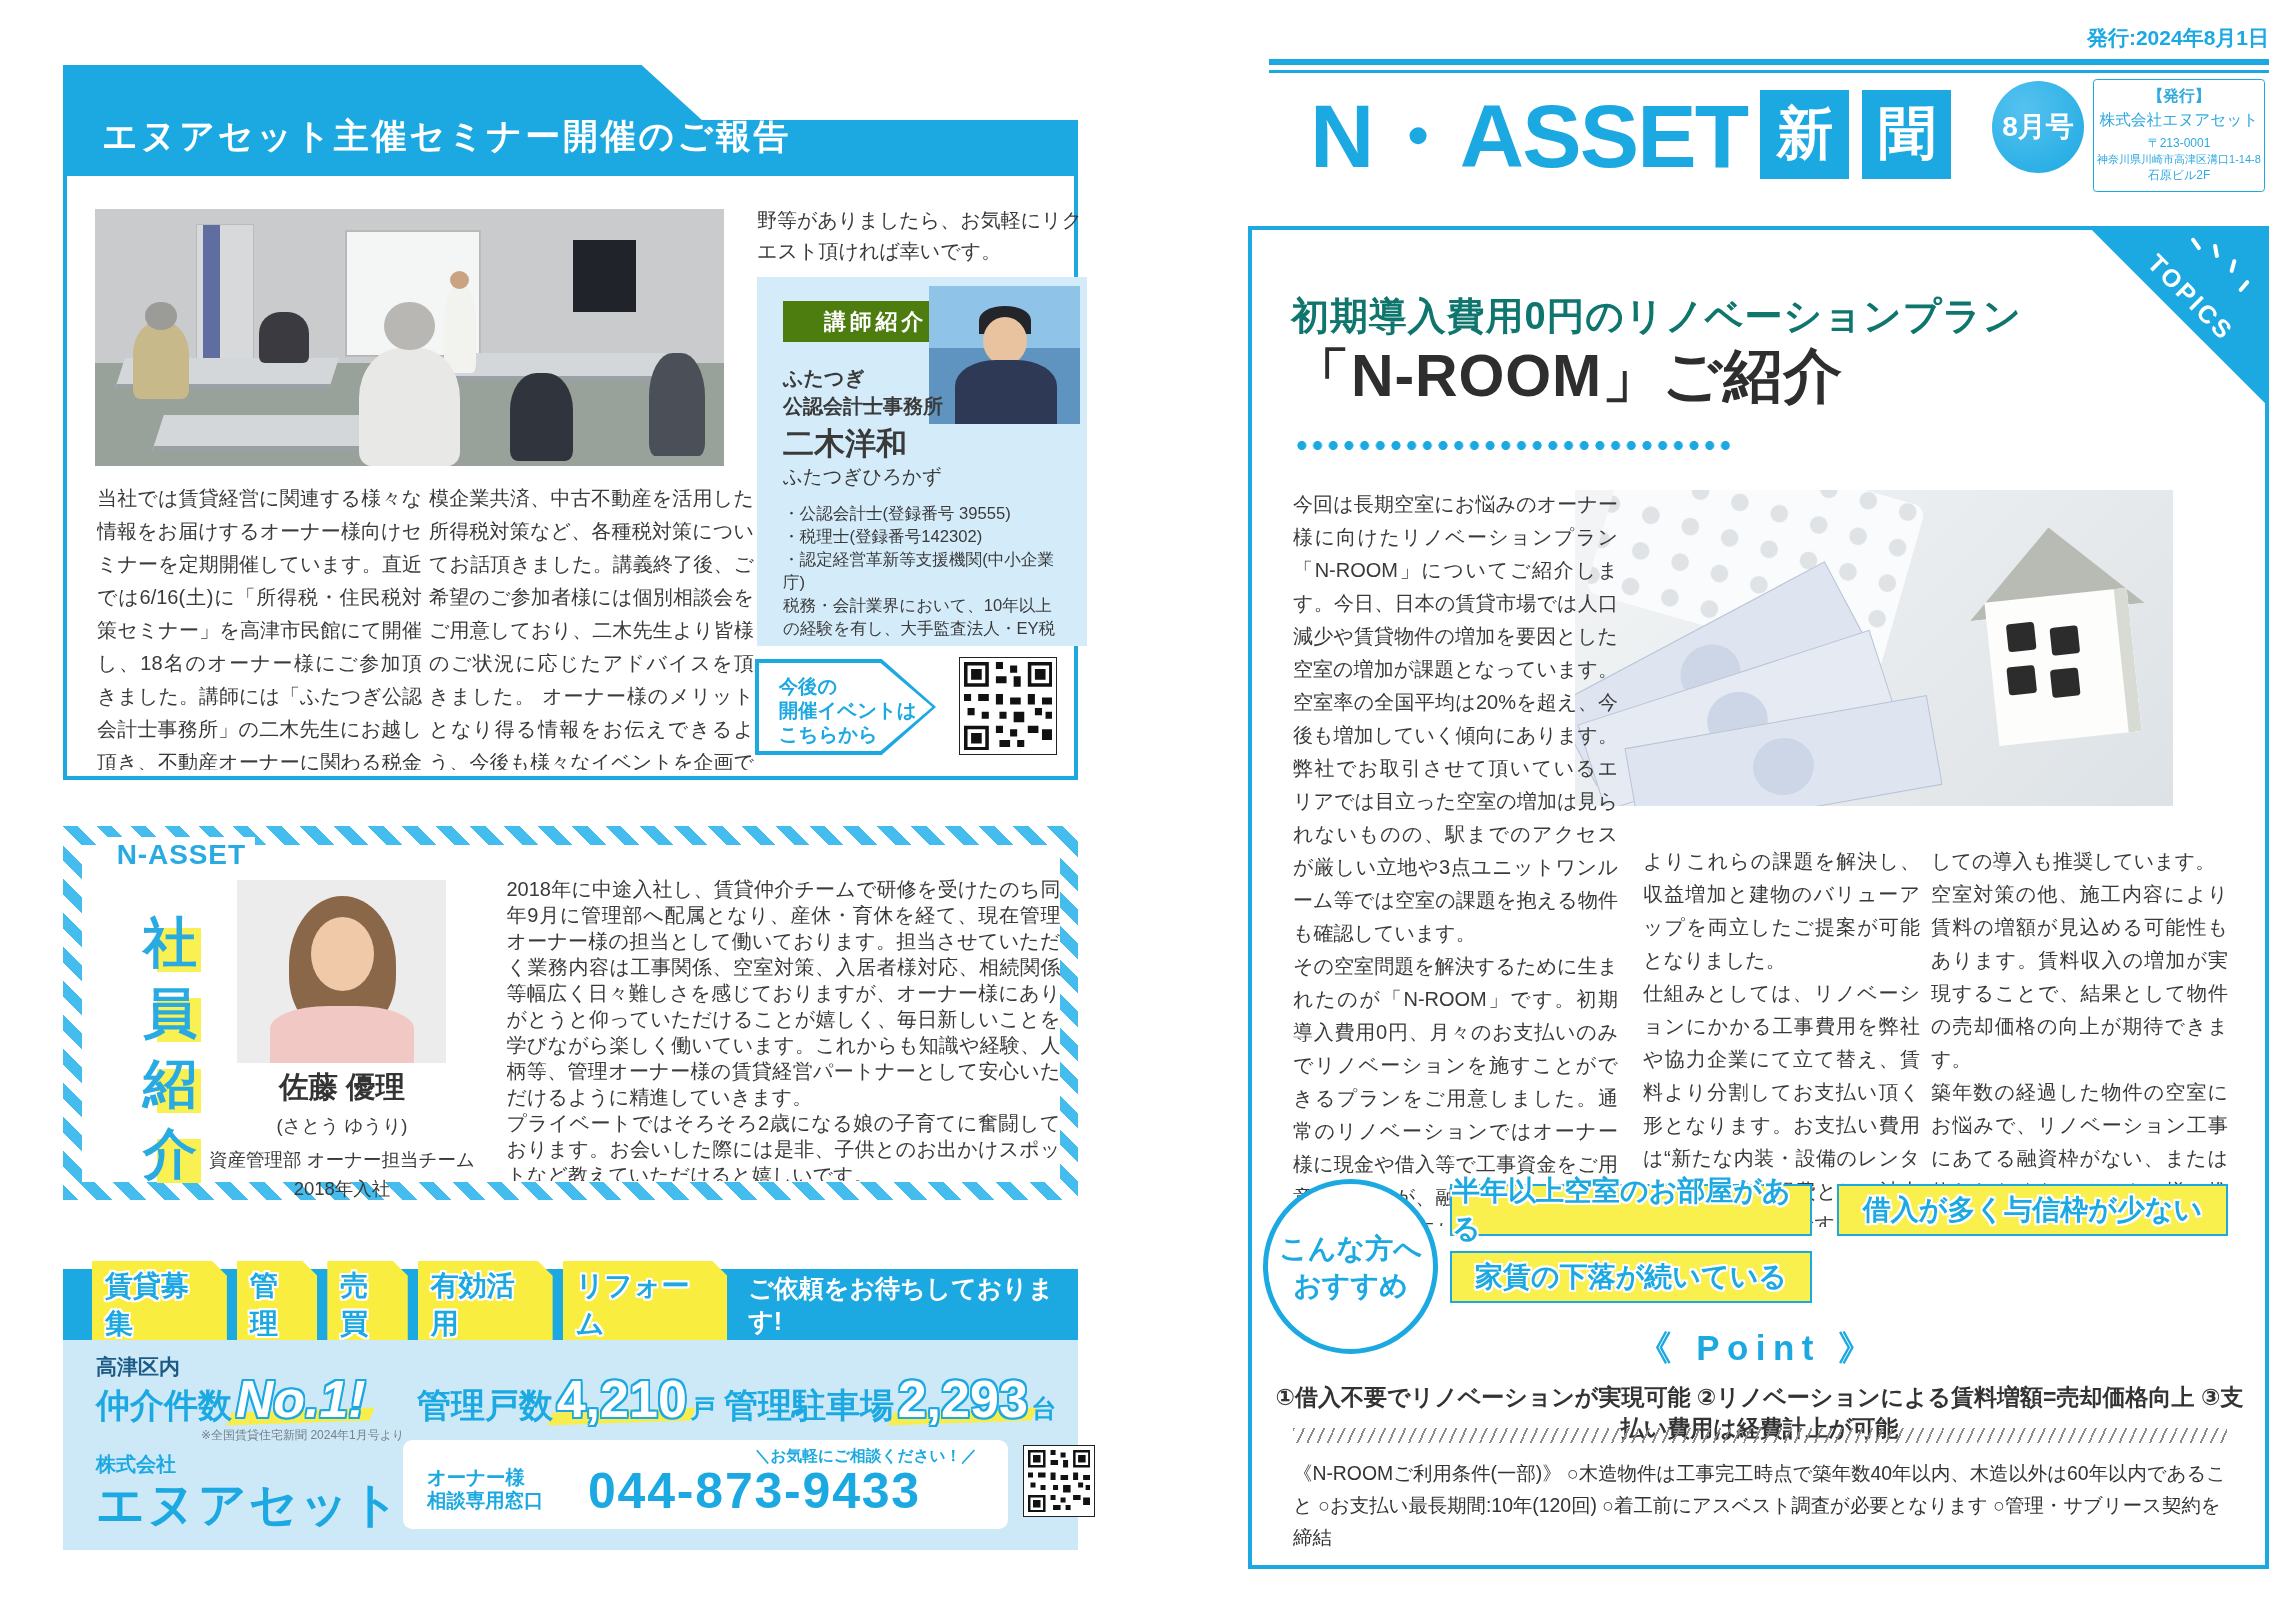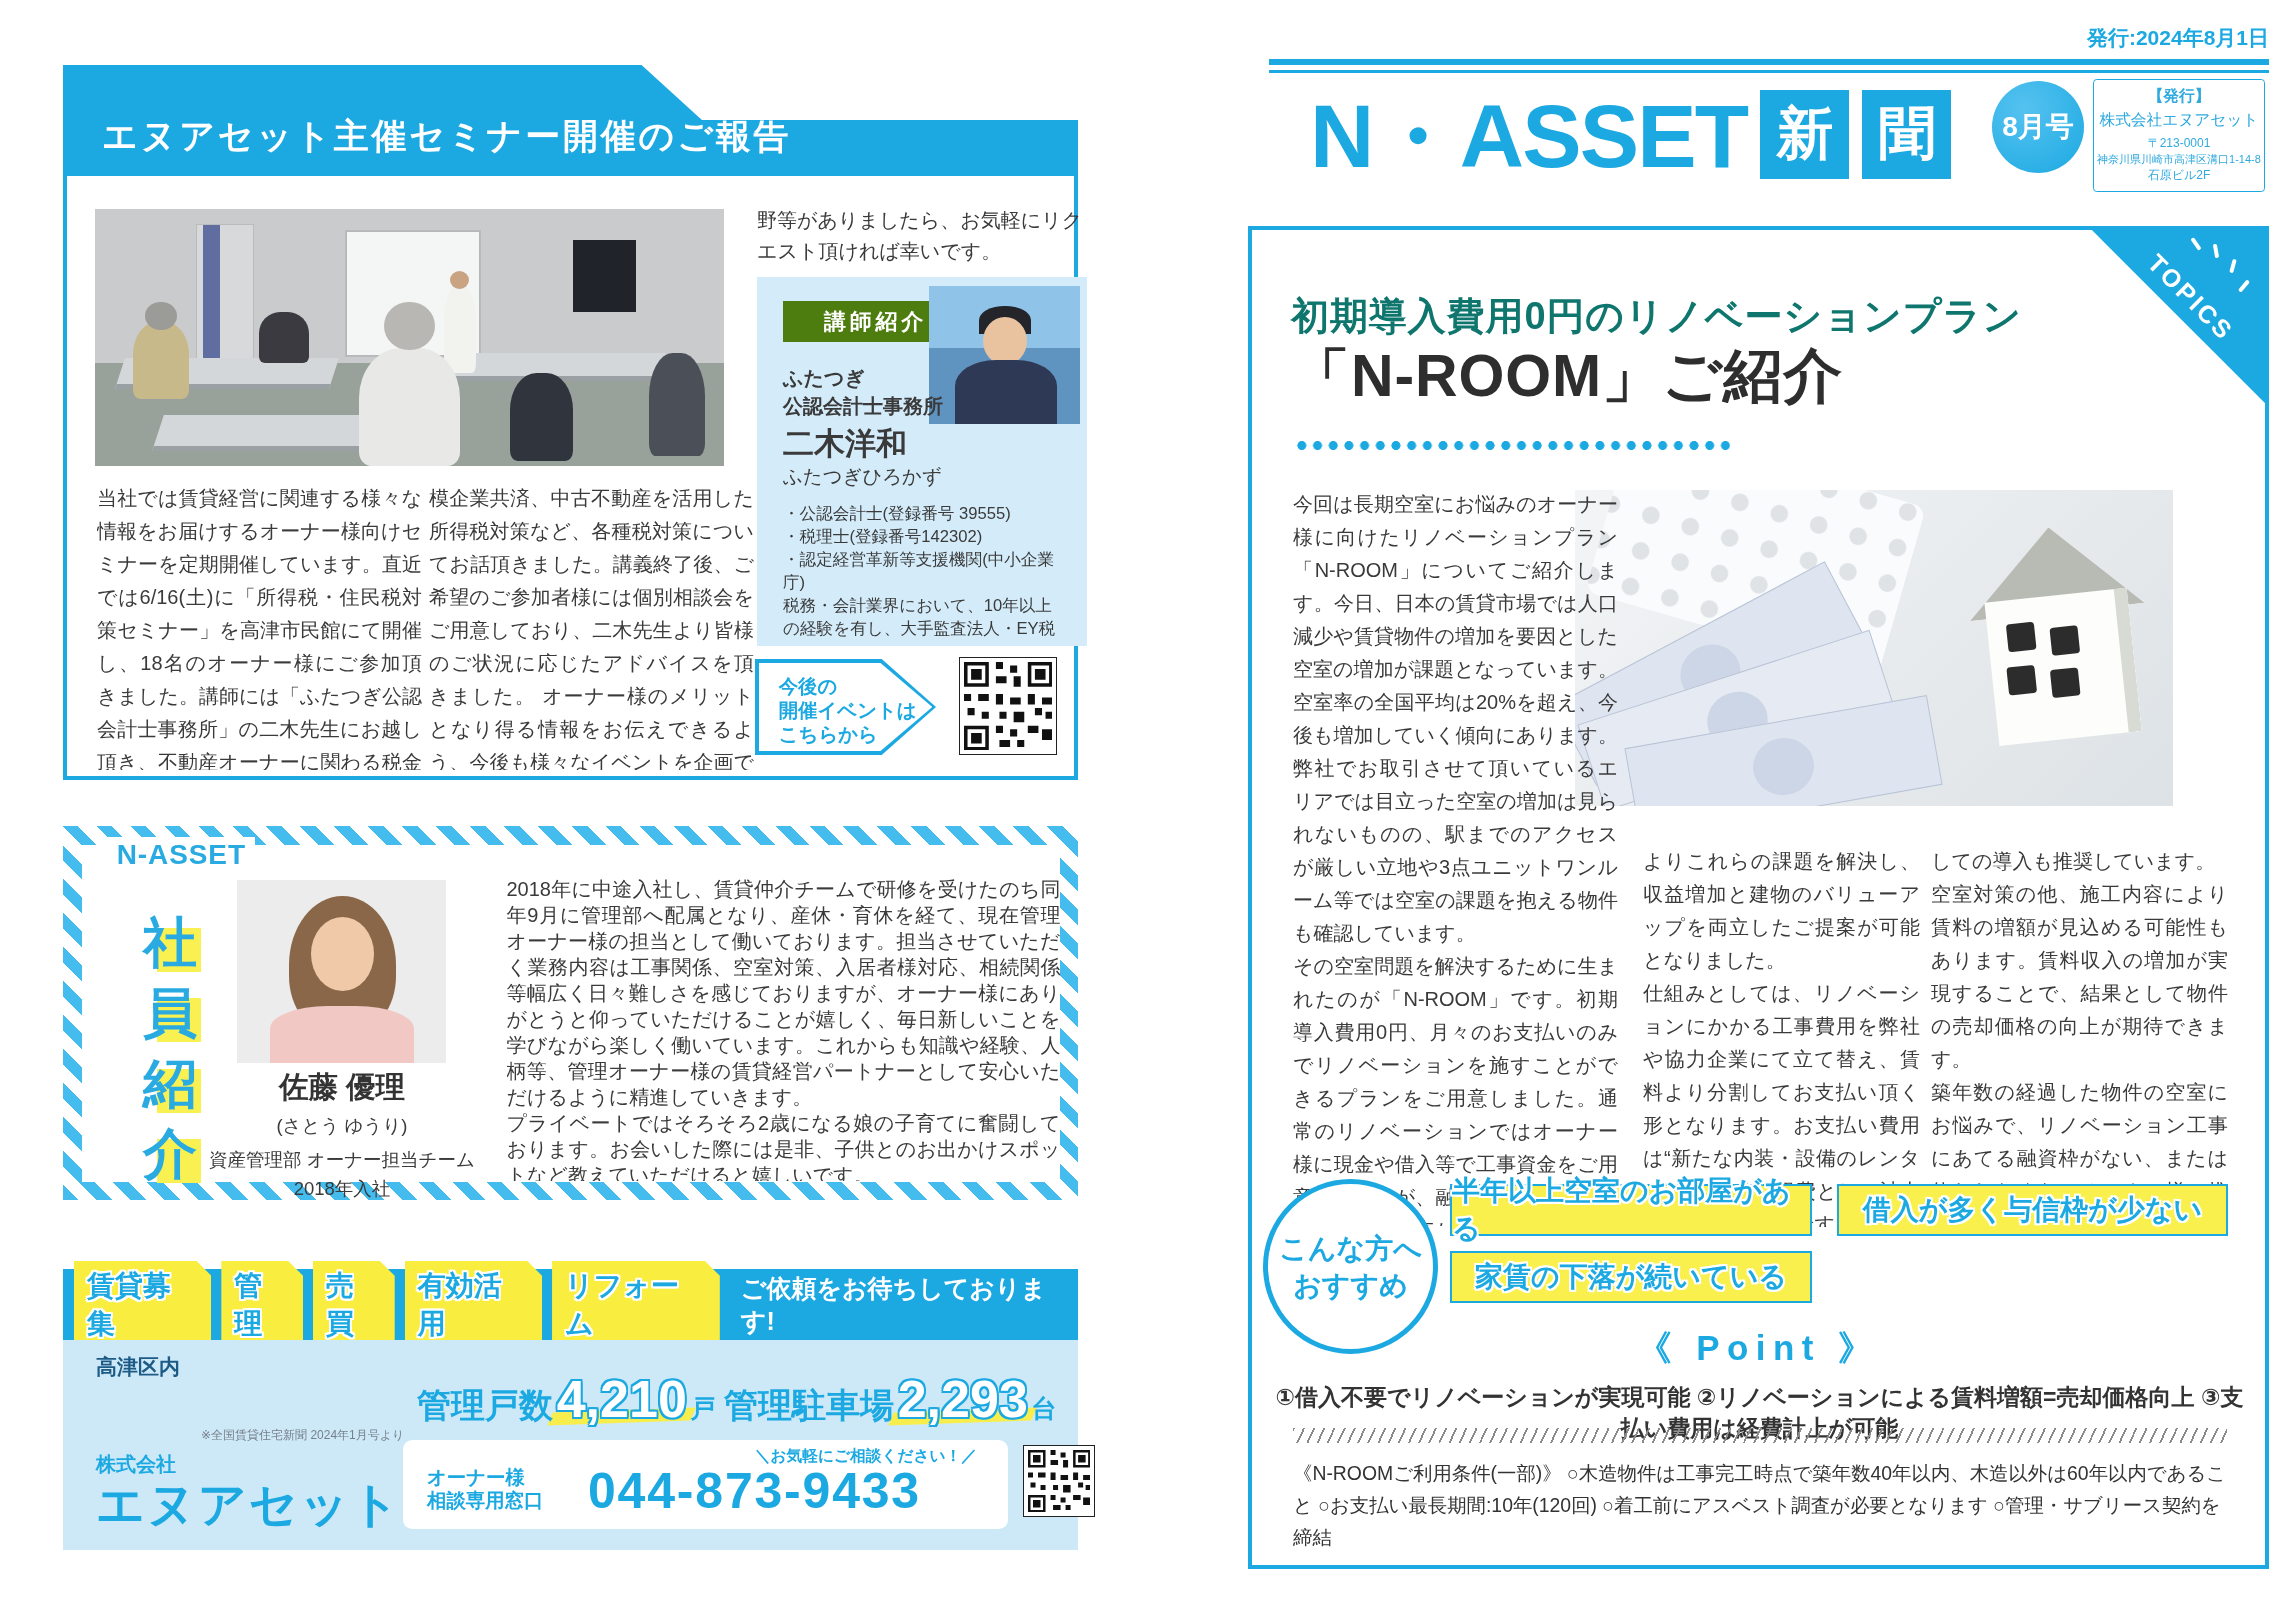--- a/index.html
+++ b/index.html
@@ -57,21 +57,21 @@
   .st-hair{position:absolute;left:52px;top:16.6px;width:107px;height:138px;border-radius:50% 50% 42% 42%;background:#8a6748;}
   .st-face{position:absolute;left:74px;top:37px;width:63px;height:74px;border-radius:50%;background:#f0c9a8;}
   .st-shirt{position:absolute;left:33px;top:126px;width:144px;height:57px;border-radius:40% 40% 0 0;background:#f2c8c4;}
   .staff-nameblock{position:absolute;left:100px;top:223px;width:321px;text-align:center;}
   .staff-name{font-size:29.5px;font-weight:700;color:#333;}
   .staff-kana{font-size:18.5px;margin-top:5.5px;}
   .staff-team{font-size:18.5px;margin-top:9.2px;}
   .staff-joined{font-size:18.5px;margin-top:3.7px;}
   .staff-body{position:absolute;left:425px;top:31px;width:554px;height:305px;font-size:20px;line-height:26px;text-align:justify;overflow:hidden;}
   
-  .tagbar{position:absolute;left:63px;top:1269px;width:1015px;height:71px;background:#1CA9E2;display:flex;align-items:center;padding-left:11px;box-sizing:border-box;gap:10px;}
+  .tagbar{position:absolute;left:63px;top:1269px;width:1015px;height:71px;background:#1CA9E2;display:flex;align-items:center;padding-left:29px;box-sizing:border-box;gap:10px;}
   .tag{background:#F9ED3F;color:#1CA9E2;font-size:28px;font-weight:900;padding:5.5px 13px;
     clip-path:polygon(0 0,calc(100% - 14.8px) 0,100% 14.8px,100% 100%,0 100%);
     text-shadow:-1.8px 0 #fff,1.8px 0 #fff,0 -1.8px #fff,0 1.8px #fff,-1.8px -1.8px #fff,1.8px 1.8px #fff,-1.8px 1.8px #fff,1.8px -1.8px #fff;}
   .tagline{color:#fff;font-size:25px;font-weight:700;margin-left:11px;}
   
   .l-footer{position:absolute;left:63px;top:1340px;width:1015px;height:210px;background:#CDE9F8;}
   .area{position:absolute;left:33px;top:13px;font-size:21px;font-weight:700;color:#1C5B86;}
   .stat{position:absolute;z-index:0;display:flex;align-items:baseline;}
   .stat-label{font-size:34px;font-weight:900;color:#1CA9E2;}
   .stat-num{position:relative;font-size:52px;font-weight:900;color:#fff;line-height:1;margin-left:3.7px;
@@ -229,20 +229,24 @@
   <span class="tag">賃貸募集</span>
   <span class="tag">管理</span>
   <span class="tag">売買</span>
   <span class="tag">有効活用</span>
   <span class="tag">リフォーム</span>
   <span class="tagline">ご依頼をお待ちしております!</span>
 </div>
 
 <div class="l-footer">
   <div class="area">高津区内</div>
+  <div class="stat g1">
+    <span class="stat-label">仲介件数</span>
+    <span class="stat-num no1">No.1!</span>
+  </div>
   <div class="stat-note">※全国賃貸住宅新聞 2024年1月号より</div>
   <div class="stat g2">
     <span class="stat-label">管理戸数</span>
     <span class="stat-num">4,210</span>
     <span class="stat-unit">戸</span>
   </div>
   <div class="stat g3">
     <span class="stat-label">管理駐車場</span>
     <span class="stat-num">2,293</span>
     <span class="stat-unit">台</span>

